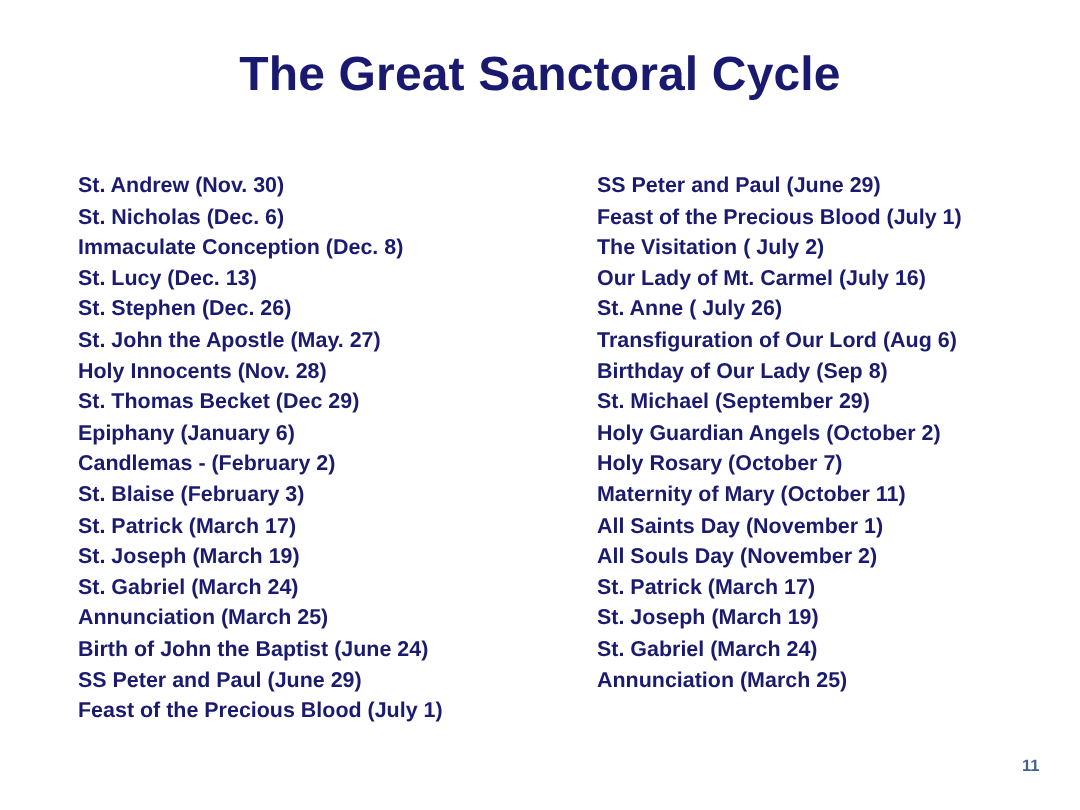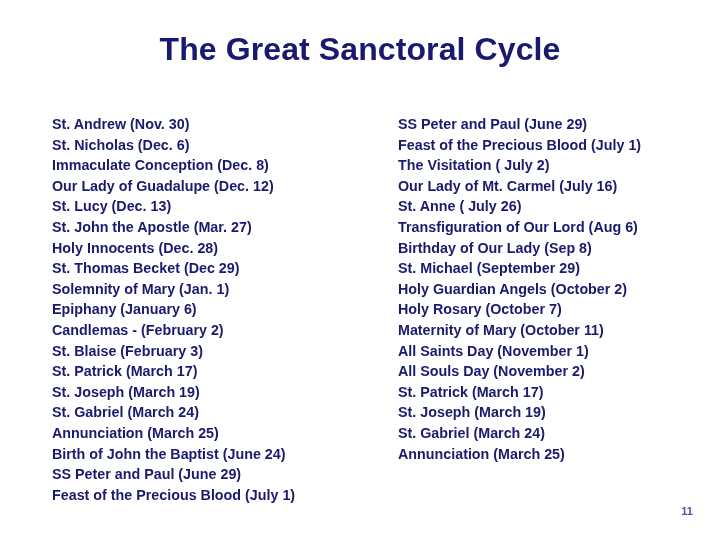--- a/index.html
+++ b/index.html
@@ -70,26 +70,25 @@
 <div id="slide">
 
   <div id="slide-title">The Great Sanctoral Cycle</div>
 
   <div class="feast-columns">
 
     <div class="feast-column" id="column-left">
         <div class="feast-item">St. Andrew (Nov. 30)</div>
         <div class="feast-item">St. Nicholas (Dec. 6)</div>
         <div class="feast-item">Immaculate Conception (Dec. 8)</div>
-        <div class="feast-item">Our Lady of Guadalupe (Dec. 12)</div>
         <div class="feast-item">St. Lucy (Dec. 13)</div>
-        <div class="feast-item">St. John the Apostle (Mar. 27)</div>
-        <div class="feast-item">Holy Innocents (Dec. 28)</div>
+        <div class="feast-item">St. Stephen (Dec. 26)</div>
+        <div class="feast-item">St. John the Apostle (May. 27)</div>
+        <div class="feast-item">Holy Innocents (Nov. 28)</div>
         <div class="feast-item">St. Thomas Becket (Dec 29)</div>
-        <div class="feast-item">Solemnity of Mary (Jan. 1)</div>
         <div class="feast-item">Epiphany (January 6)</div>
         <div class="feast-item">Candlemas - (February 2)</div>
         <div class="feast-item">St. Blaise (February 3)</div>
         <div class="feast-item">St. Patrick (March 17)</div>
         <div class="feast-item">St. Joseph (March 19)</div>
         <div class="feast-item">St. Gabriel (March 24)</div>
         <div class="feast-item">Annunciation (March 25)</div>
         <div class="feast-item">Birth of John the Baptist (June 24)</div>
         <div class="feast-item">SS Peter and Paul (June 29)</div>
         <div class="feast-item">Feast of the Precious Blood (July 1)</div>

